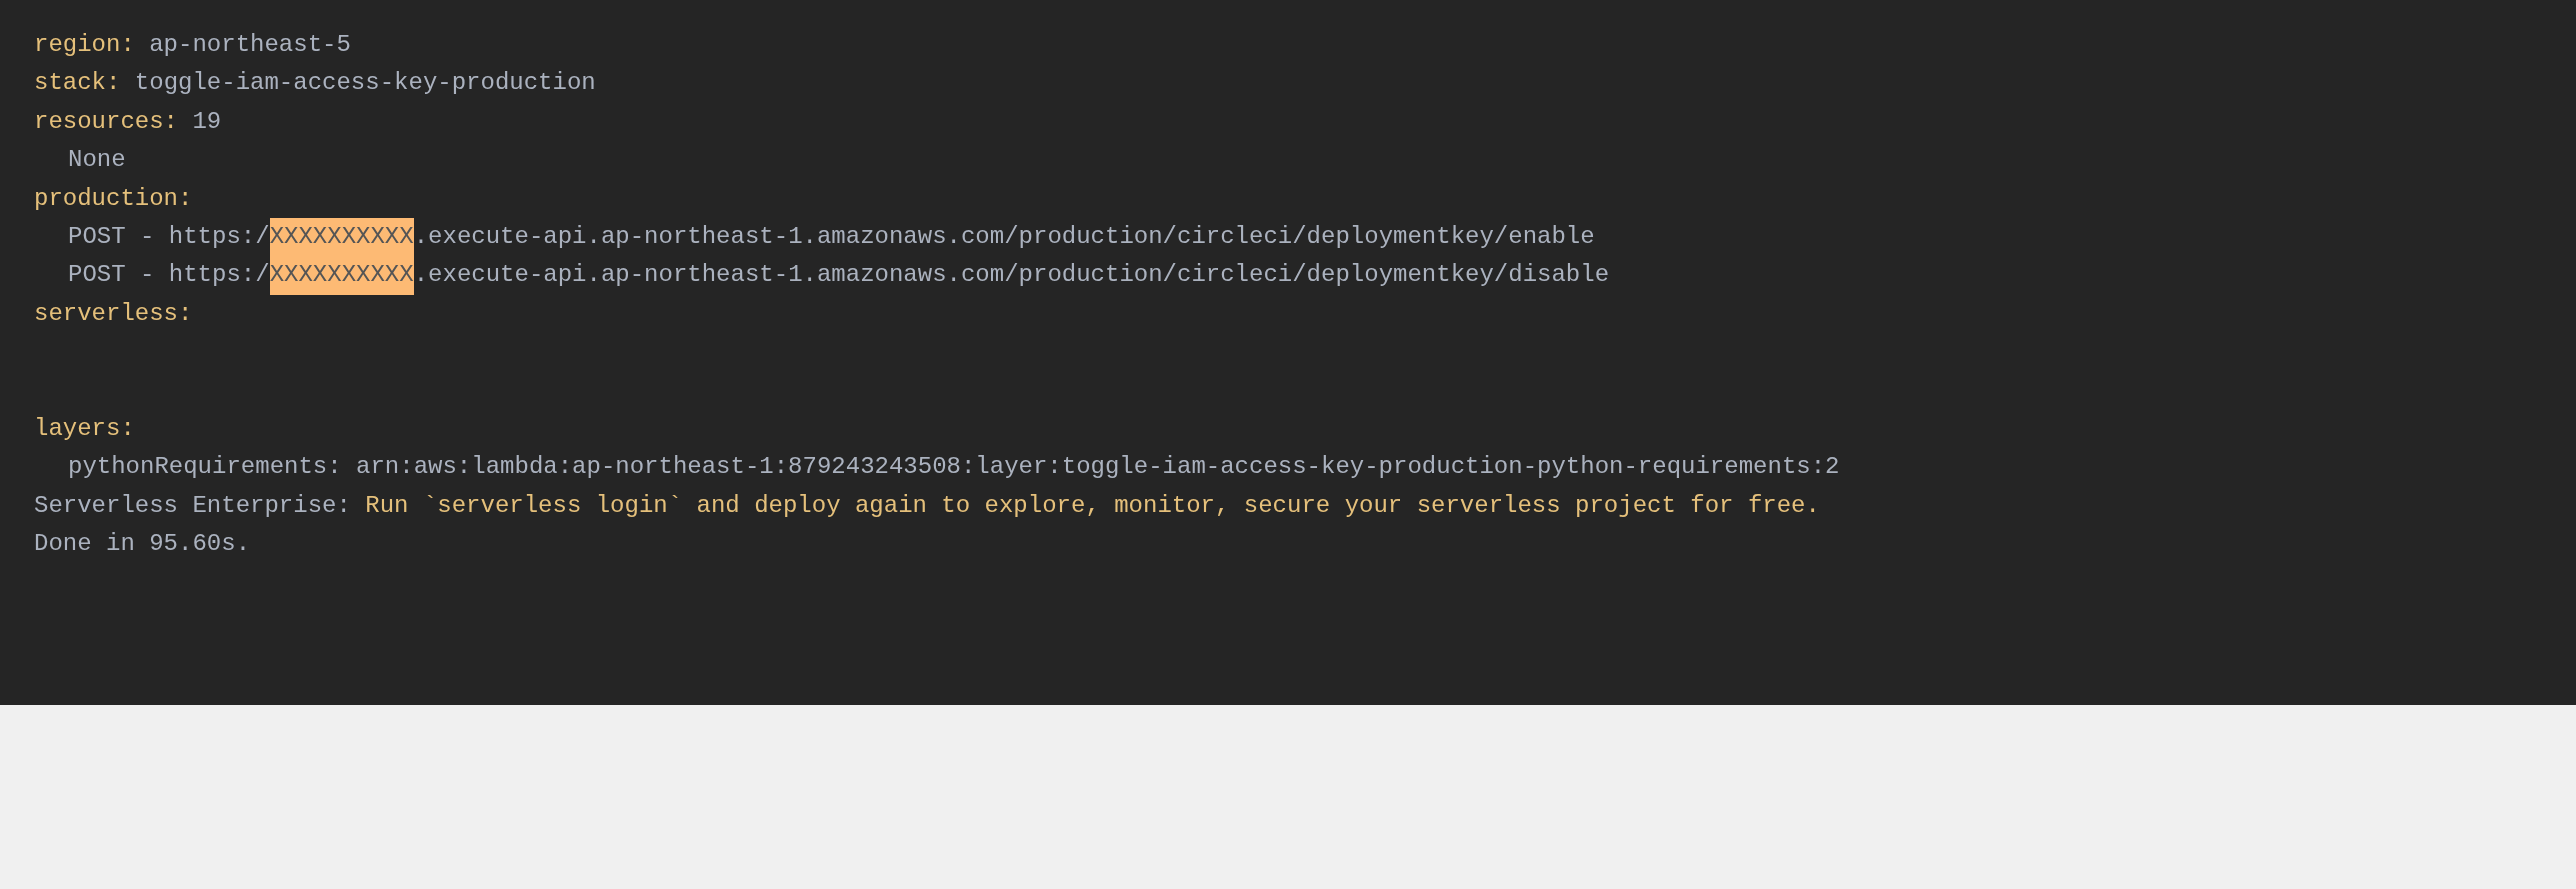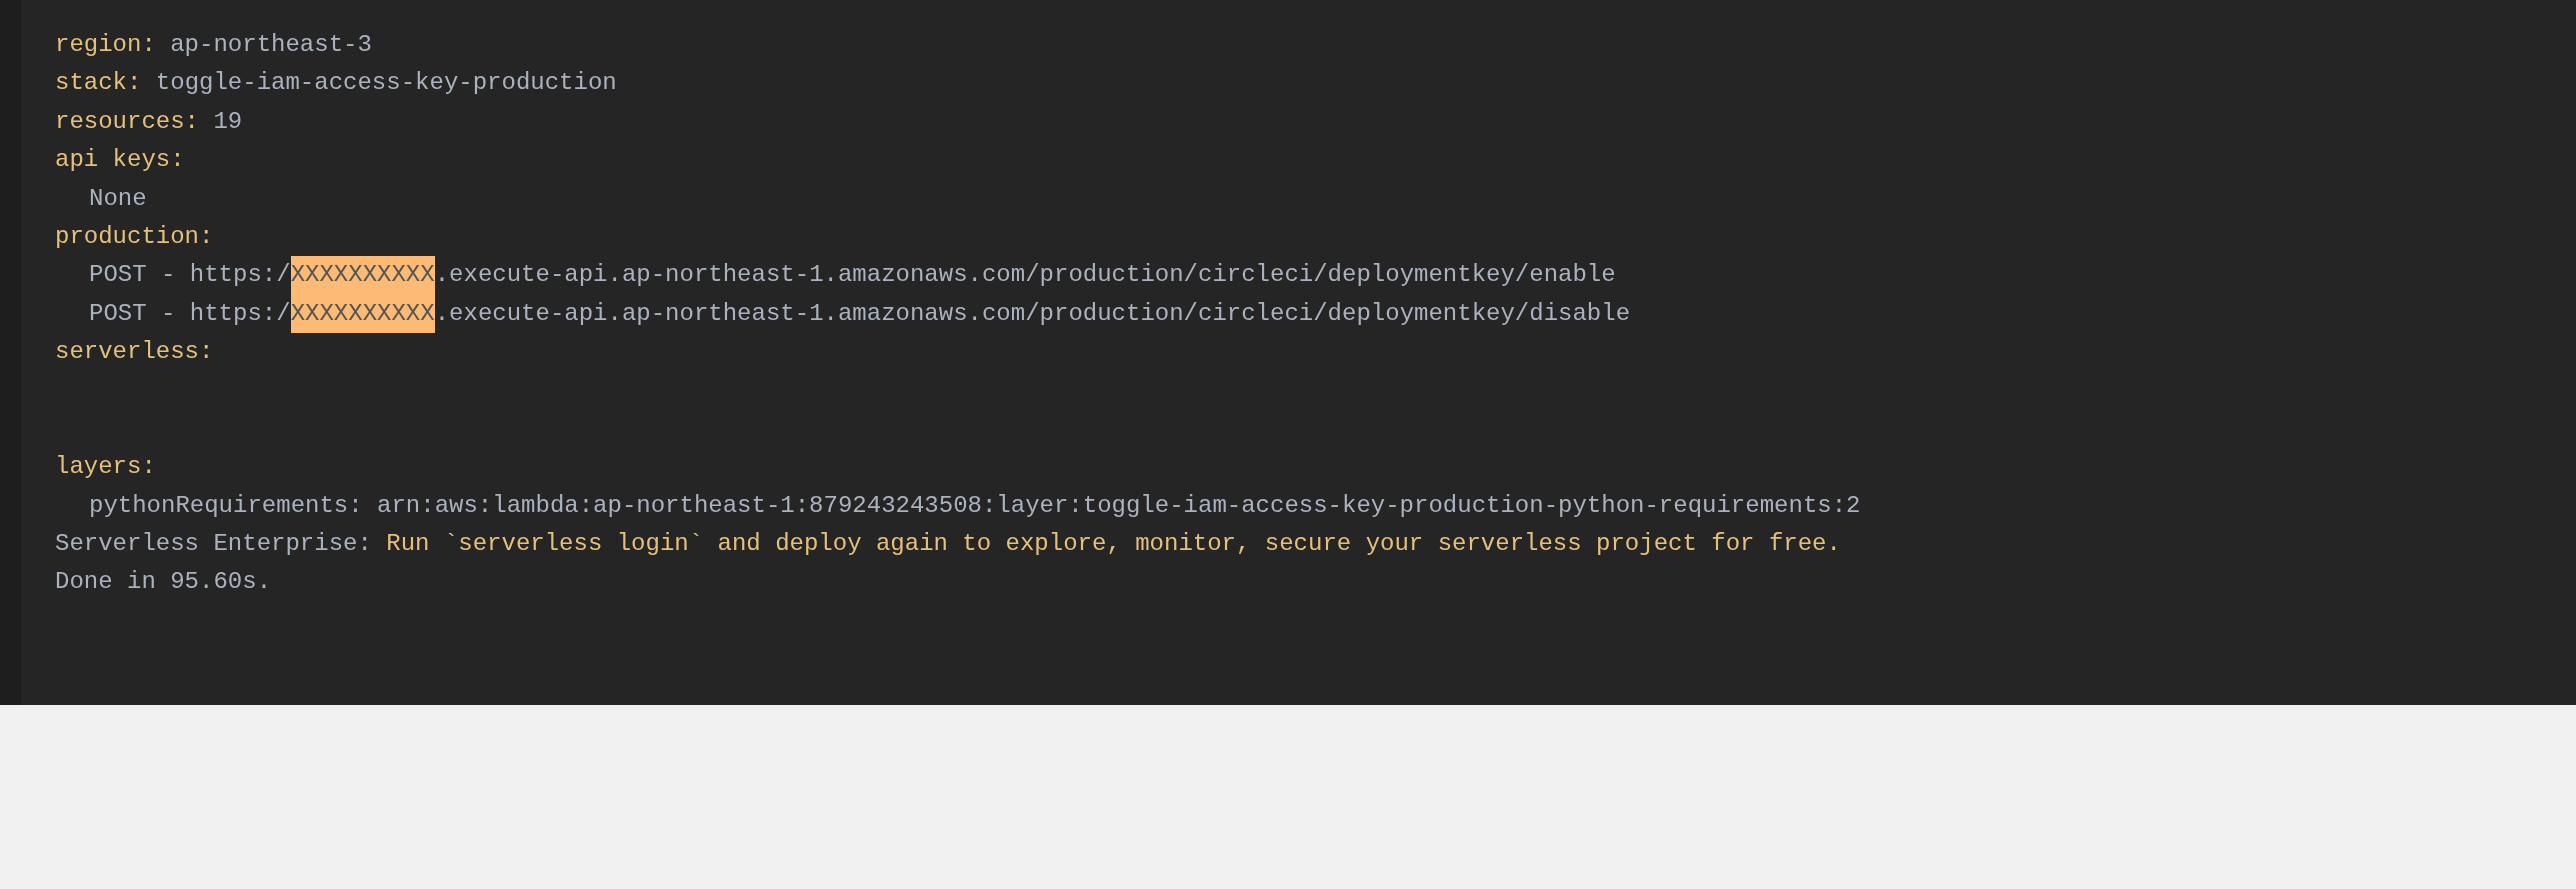--- a/index.html
+++ b/index.html
@@ -12,21 +12,20 @@
       background-color: #1e1e1e;
       font-family: 'Courier New', Courier, monospace;
       font-size: 24px;
       line-height: 1.6;
     }
 
     .terminal-section {
       background-color: #252525;
       padding: 26px 34px;
       min-height: 705px;
-      margin-left: 21px;
     }
 
     .terminal-bottom {
       background-color: #f0f0f0;
       min-height: 184px;
     }
 
     .line {
       display: flex;
       flex-wrap: wrap;
@@ -60,34 +59,31 @@
       display: inline-block;
       width: 34px;
     }
   </style>
 </head>
 <body>
 
 <div class="terminal-section">
 
   <div class="line">
-    <span class="key">region: </span><span class="value">ap-northeast-3</span>
+    <span class="key">region: </span><span class="value">ap-northeast-5</span>
   </div>
 
   <div class="line">
     <span class="key">stack: </span><span class="value">toggle-iam-access-key-production</span>
   </div>
 
   <div class="line">
     <span class="key">resources: </span><span class="value">19</span>
   </div>
 
-  <div class="line">
-    <span class="key">api keys:</span>
-  </div>
 
   <div class="line">
     <span class="indent">  </span><span class="value">None</span>
   </div>
 
   <div class="line">
     <span class="key">production:</span>
   </div>
 
   <div class="line">

